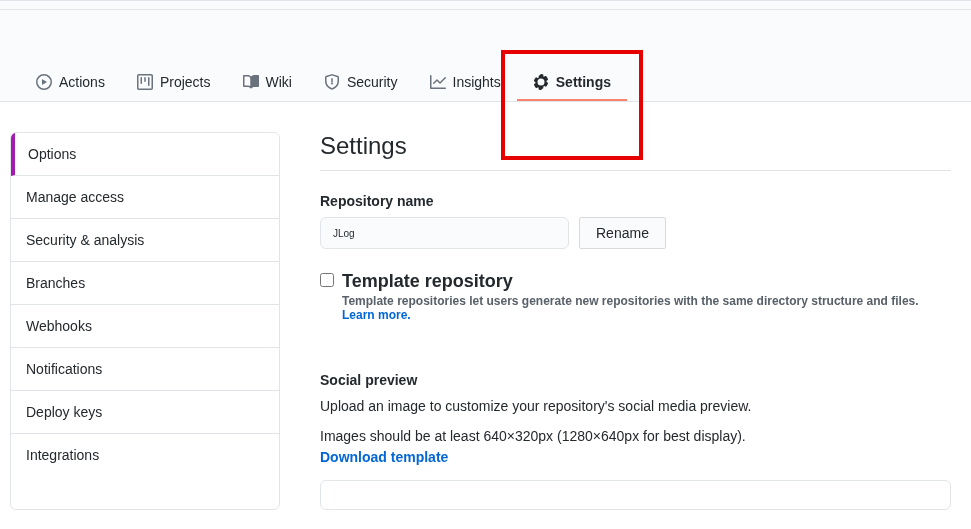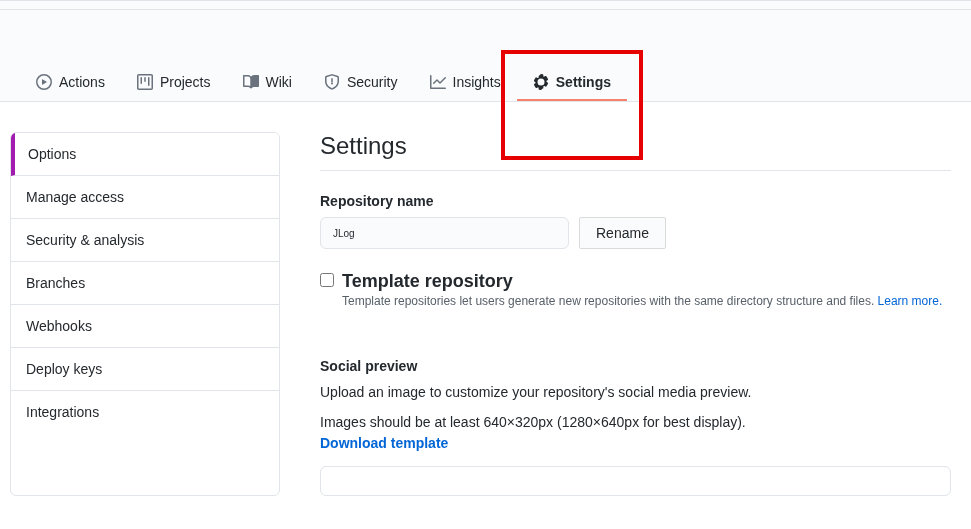--- a/index.html
+++ b/index.html
@@ -141,20 +141,21 @@
     }
     .check-row .lbl {
       font-size: 18px;
       font-weight: 600;
     }
     .desc {
       font-size: 12px;
       color: #586069;
       margin-left: 22px;
       margin-top: 2px;
+      font-weight: bold;
     }
     .desc a {
       color: #0366d6;
       text-decoration: none;
     }
     .section-sub {
       margin-top: 50px;
     }
     .section-sub .title {
       font-size: 14px;
@@ -245,20 +246,21 @@
 
 <div class="highlight-box"></div>
 
 <div class="container">
   <div class="sidebar">
     <div class="side-item active">Options</div>
     <div class="side-item">Manage access</div>
     <div class="side-item">Security &amp; analysis</div>
     <div class="side-item">Branches</div>
     <div class="side-item">Webhooks</div>
+    <div class="side-item">Notifications</div>
     <div class="side-item">Deploy keys</div>
     <div class="side-item">Integrations</div>
   </div>
 
   <div class="main">
     <h1>Settings</h1>
 
     <div class="field-label">Repository name</div>
     <div class="field-row">
       <input class="text-input" type="text" value="JLog" style="">

